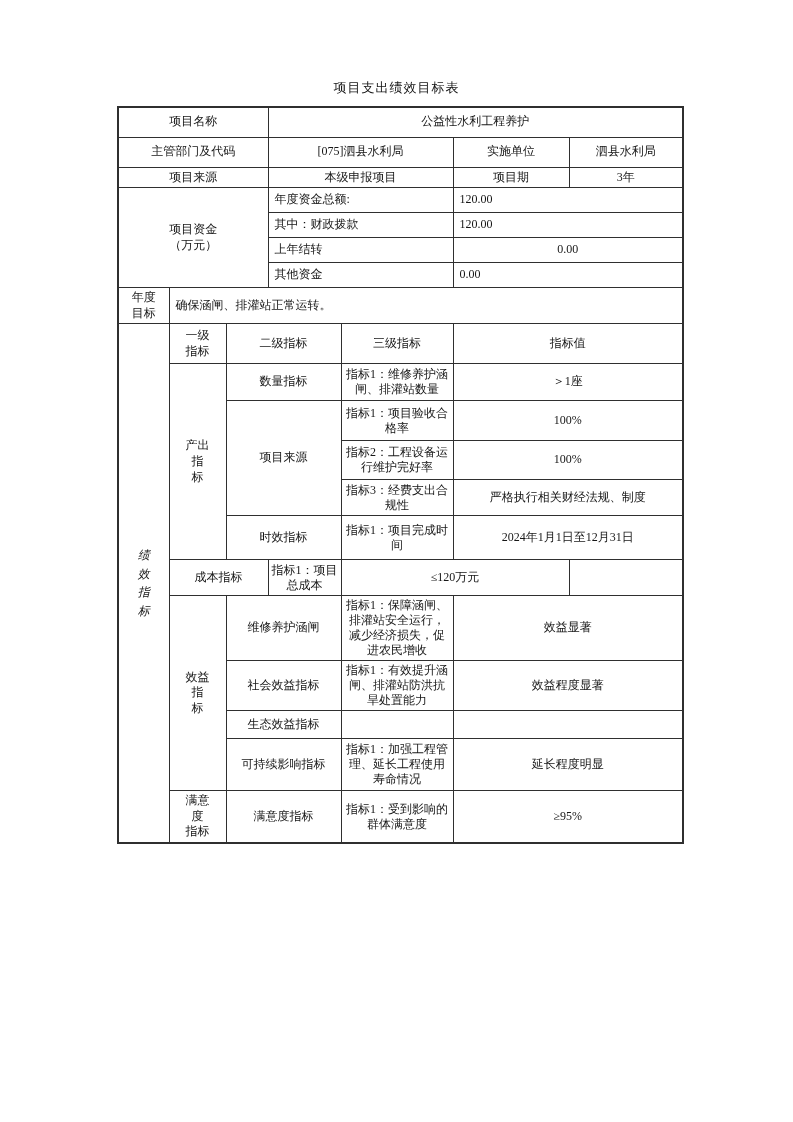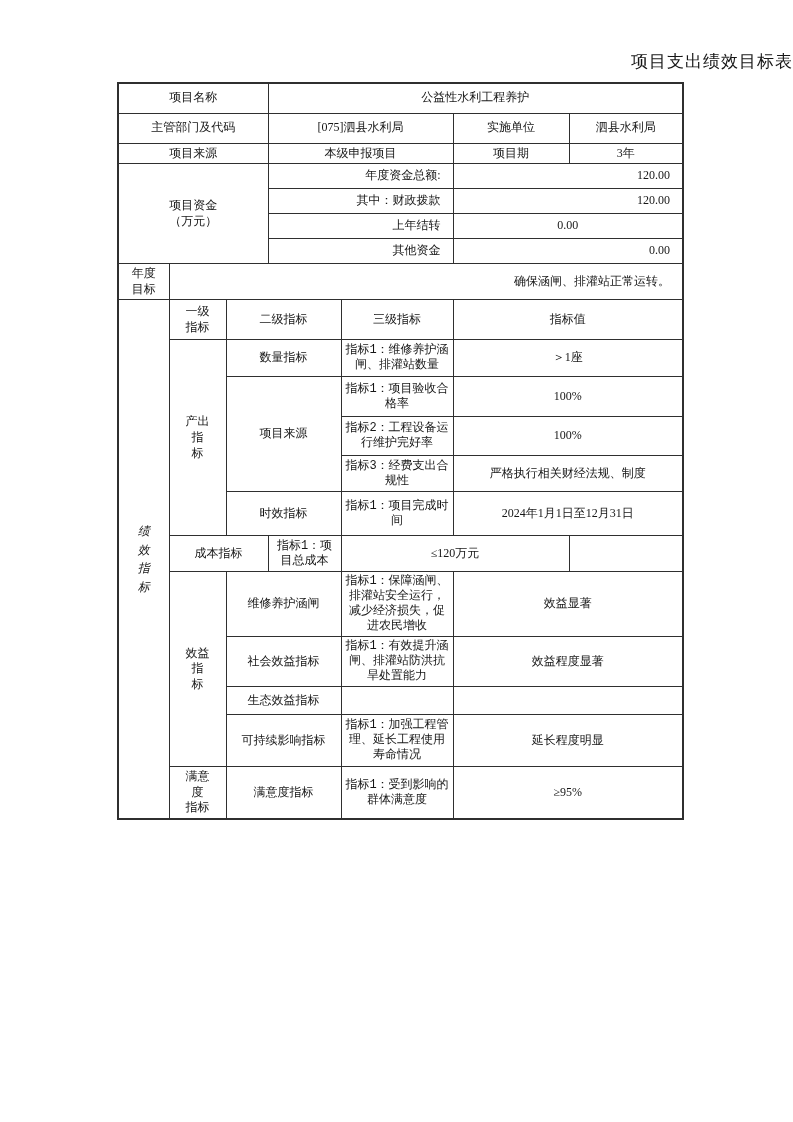--- a/index.html
+++ b/index.html
@@ -11,23 +11,23 @@
   }
   .page {
     position: relative;
     width: 793px;
     height: 1122px;
     margin: 0 auto;
     background: #ffffff;
     overflow: hidden;
   }
   .doc-title {
-    padding-top: 50px;
-    text-align: right;
-    font-size: 17px;
+    padding-top: 79px;
+    text-align: center;
+    font-size: 13px;
     letter-spacing: 1px;
   }
   .doc-subtitle {
     margin-top: 13px;
     text-align: center;
     font-size: 13px;
   }
   table.main {
     border-collapse: collapse;
     table-layout: fixed;
@@ -38,23 +38,23 @@
   td {
     border: 1px solid #2f2f2f;
     font-size: 12px;
     line-height: 1.3;
     text-align: center;
     vertical-align: middle;
     padding: 2px 12px;
     overflow: hidden;
     word-break: break-all;
   }
-  td.al { text-align: right; padding-left: 6px; margin-left: 39px; }
+  td.al { text-align: left; padding-left: 6px; margin-left: 39px; }
   td.pre { white-space: pre-line; }
-  td.l3 { padding: 2px 3px; line-height: 1.25; font-family: Liberation Mono, monospace; }
+  td.l3 { padding: 2px 3px; line-height: 1.25; }
   .vert {
     width: 1em;
     margin: 0 auto;
     word-break: break-all;
     line-height: 1.55;
     text-align: center;
     font-style: italic;
   }
 </style>
 </head>

